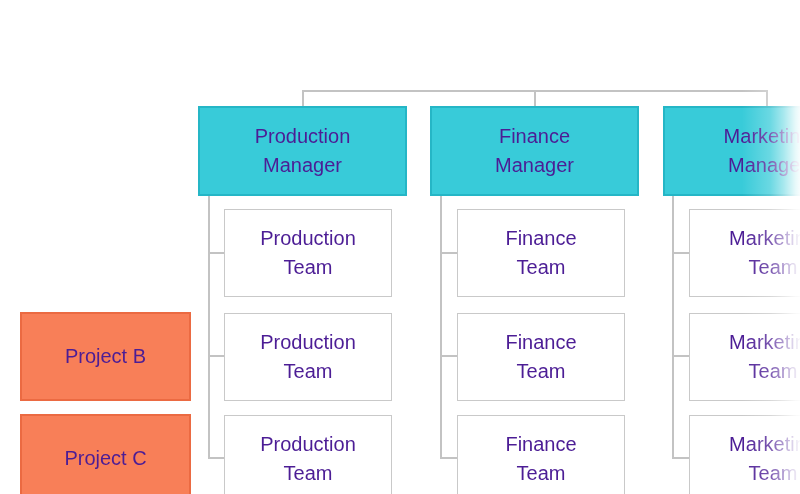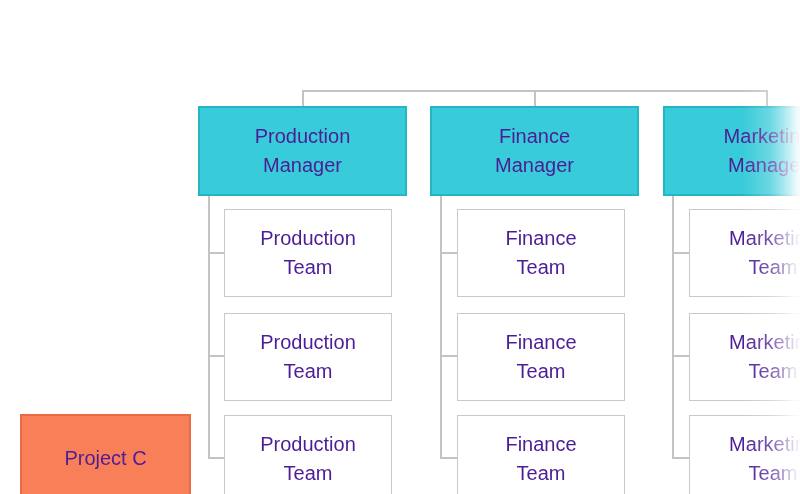--- a/index.html
+++ b/index.html
@@ -91,20 +91,23 @@
   </div>
   <div class="box manager" style="left:430px;">
     <span class="lbl">Finance
 Manager</span>
   </div>
   <div class="box manager" style="left:663px;">
     <span class="lbl">Marketing
 Manager</span>
   </div>
 
+  <div class="box project" style="top:271px;">
+    <span class="lbl">Project B</span>
+  </div>
   <div class="box project" style="top:373px;">
     <span class="lbl">Project C</span>
   </div>
 
   <div class="box team" style="left:224px; top:168px;">
     <span class="lbl">Production
 Team</span>
   </div>
   <div class="box team" style="left:224px; top:272px;">
     <span class="lbl">Production

